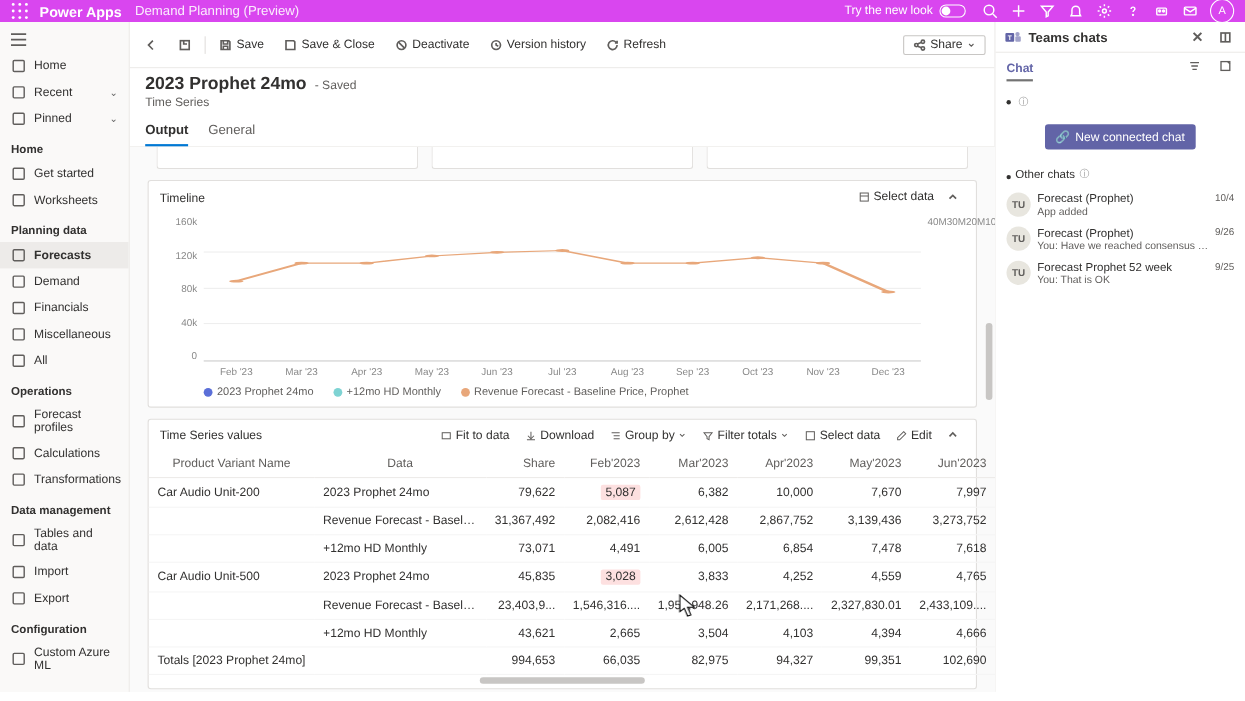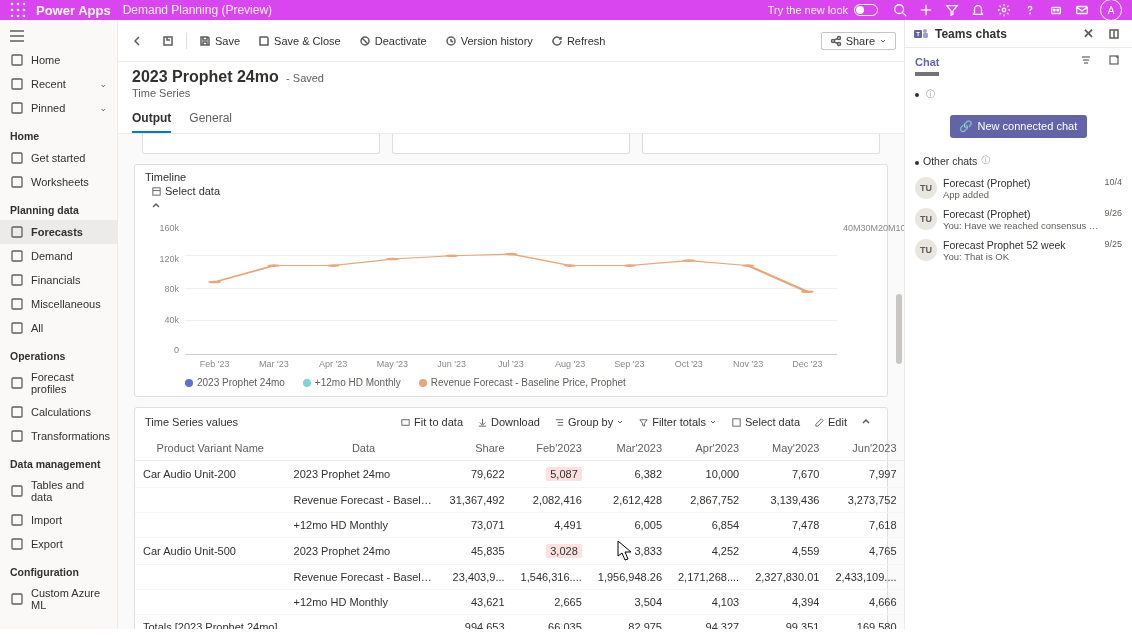--- a/index.html
+++ b/index.html
@@ -43,21 +43,21 @@
 .page-head .subtype { font-size:11px; color:#605e5c; margin-top:1px; }
 .tabs { display:flex; gap:18px; padding:4px 14px 0; border-bottom:1px solid #edebe9; }
 .tabs .tab { padding:6px 0; font-size:12px; cursor:pointer; color:#605e5c; }
 .tabs .tab.active { color:#323130; font-weight:600; border-bottom:2px solid #0078d4; }
 
 .content { flex:1; overflow:auto; background:#fafafa; padding:0 10px 10px; position:relative; }
 .cards-row { display:flex; gap:12px; padding:0 14px; }
 .card-ghost { flex:1; height:20px; border:1px solid #e1dfdd; border-top:none; border-radius:0 0 3px 3px; background:#fff; }
 
 .panel { background:#fff; border:1px solid #e1dfdd; border-radius:3px; margin:10px 6px 0; }
-.panel-head { display:flex; align-items:flex-start; padding:6px 10px; font-size:11px;flex-direction:column; }
+.panel-head { display:flex; align-items:flex-end; padding:6px 10px; font-size:11px; }
 .panel-head .ptitle { font-weight:400; color:#323130; }
 .panel-head .spacer { flex:1; }
 .panel-head .tbtn { display:flex; align-items:center; gap:3px; padding:2px 6px; cursor:pointer; color:#323130; font-size:11px; }
 .panel-head .tbtn .icn { width:11px; height:11px; color:#605e5c; }
 
 
 .chart-area { padding:4px 14px 8px; }
 .chart { position:relative; height:150px; }
 .chart .ylabs-left { position:absolute; left:0; top:0; bottom:18px; width:34px; display:flex; flex-direction:column; justify-content:space-between; font-size:9px; color:#888; text-align:right; padding-right:4px; }
 .chart .ylabs-right { position:absolute; right:0; top:0; bottom:18px; width:34px; display:flex; justify-content:space-between; font-size:9px; color:#888; padding-left:4px; }
@@ -90,21 +90,21 @@
 .vscroll { position:absolute; right:2px; top:130px; bottom:10px; width:6px; }
 .vscroll .thumb { position:absolute; top:30px; width:6px; height:70px; background:#c8c6c4; border-radius:3px; }
 
 
 .teams { width:228px; border-left:1px solid #edebe9; display:flex; flex-direction:column; }
 .teams-head { height:28px; border-bottom:1px solid #edebe9; display:flex; align-items:center; padding:0 8px; gap:6px; font-size:12px; font-weight:600; }
 .teams-head .spacer { flex:1; }
 .teams-head .tx { cursor:pointer; color:#605e5c; font-size:13px; padding:2px 4px; }
 .teams-tabs { display:flex; padding:4px 10px 0; font-size:11px; gap:12px; }
 .teams-tabs .ttab { padding:4px 0; cursor:pointer; color:#605e5c; }
-.teams-tabs .ttab.active { color:#6264a7; border-bottom:4px solid #737373; font-weight:600; }
+.teams-tabs .ttab.active { color:#6264a7; border-bottom:2px solid #737373; font-weight:600; }
 .teams-tabs .spacer { flex:1; }
 .teams-tabs .ticn { cursor:pointer; color:#605e5c; padding:2px; }
 .teams-body { padding:8px 10px; font-size:11px; color:#323130; }
 .teams-body .connected { font-size:10.5px; margin:4px 0 14px; display:flex; align-items:flex-start; gap:4px; }
 .teams-body .bullet { width:4px; height:4px; background:#323130; border-radius:50%; margin-top:5px; flex-shrink:0; }
 .new-chat-btn { background:#6264a7; color:#fff; border:none; border-radius:3px; padding:5px 10px; font-size:11px; cursor:pointer; display:block; margin:0 auto 16px; }
 .other-chats-h { font-size:10.5px; display:flex; align-items:center; gap:4px; margin-bottom:6px; }
 .chat-item { display:flex; gap:6px; padding:4px 0; }
 .chat-item .av { width:22px; height:22px; border-radius:50%; background:#e8e6df; color:#605e5c; font-size:9px; font-weight:600; display:flex; align-items:center; justify-content:center; flex-shrink:0; }
 .chat-item .ctext { flex:1; min-width:0; }
@@ -686,21 +686,21 @@
                 <td class="num">4,666</td>
               </tr>
               <tr>
                 <td>Totals [2023 Prophet 24mo]</td>
                 <td><span class="trunc"></span></td>
                 <td class="num">994,653</td>
                 <td class="num">66,035</td>
                 <td class="num">82,975</td>
                 <td class="num">94,327</td>
                 <td class="num">99,351</td>
-                <td class="num">169,580</td>
+                <td class="num">102,690</td>
               </tr>
             </tbody>
         </table>
         <div class="hscroll-hint"></div>
       </div>
 
       <div class="vscroll">
           <div class="thumb"></div>
         </div>
     </div>

